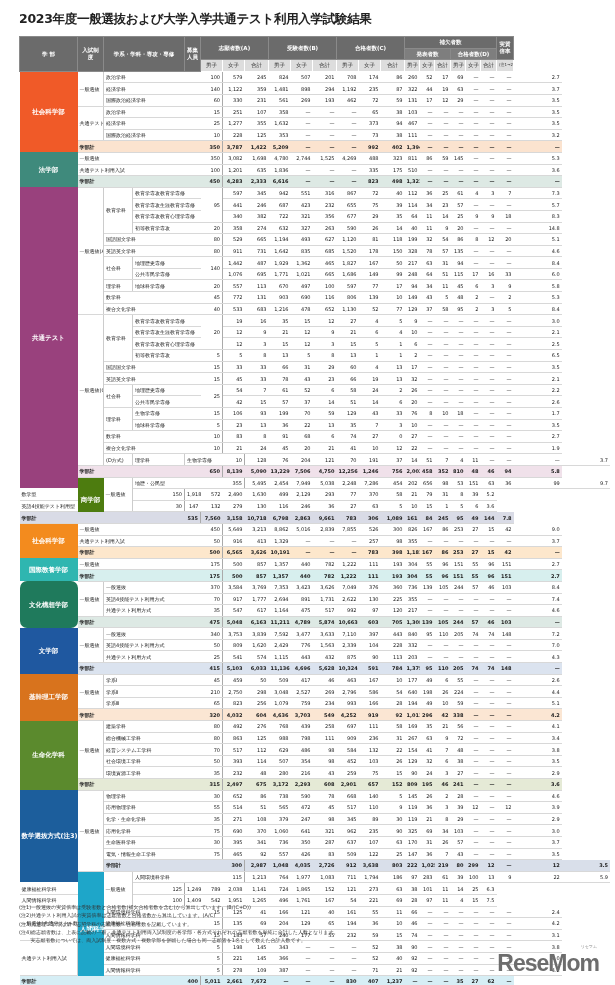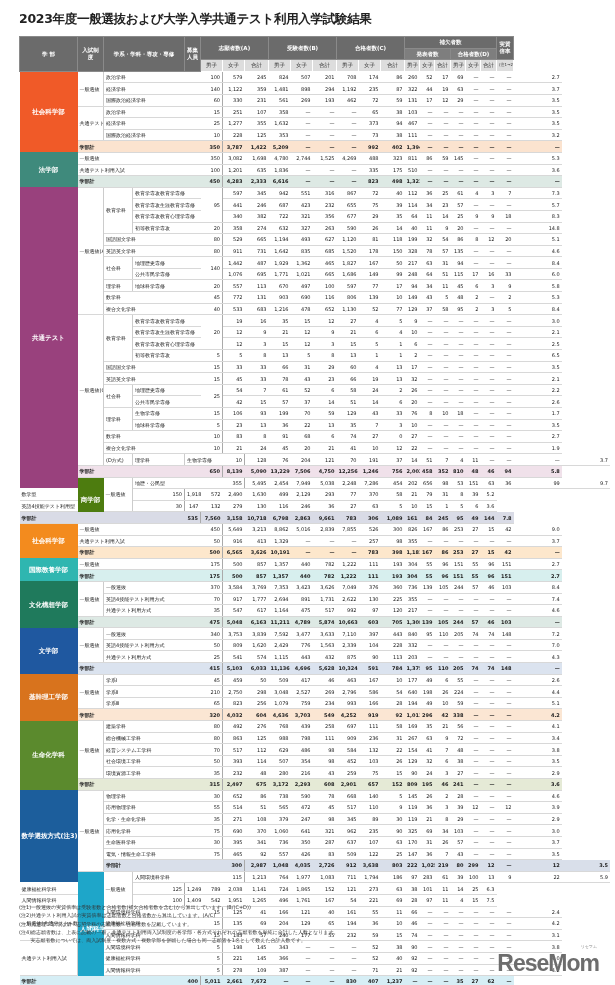--- a/index.html
+++ b/index.html
@@ -974,21 +974,21 @@
         <td class="num" style="background: rgb(215, 239, 238);">304</td>
         <td class="num" style="background: rgb(215, 239, 238);">55</td>
         <td class="num" style="background: rgb(215, 239, 238);">96</td>
         <td class="num" style="background: rgb(215, 239, 238);">151</td>
         <td class="num" style="background: rgb(215, 239, 238);">55</td>
         <td class="num" style="background: rgb(215, 239, 238);">96</td>
         <td class="num" style="background: rgb(215, 239, 238);">151</td>
         <td class="num" style="background: rgb(215, 239, 238);">2.7</td>
       </tr>
       <tr>
-        <td class="dept" rowspan="4" style="background: rgb(31, 122, 92);">文化構想学部</td>
+        <td class="dept" rowspan="4" style="background: rgb(31, 122, 92); border-radius: 7px;">文化構想学部</td>
         <td class="sys" rowspan="3">一般選抜</td>
         <td class="sub" colspan="3">一般選抜</td>
         <td class="quota">370</td>
         <td class="num">3,584</td>
         <td class="num">3,769</td>
         <td class="num">7,353</td>
         <td class="num">3,423</td>
         <td class="num">3,626</td>
         <td class="num">7,049</td>
         <td class="num">376</td>

